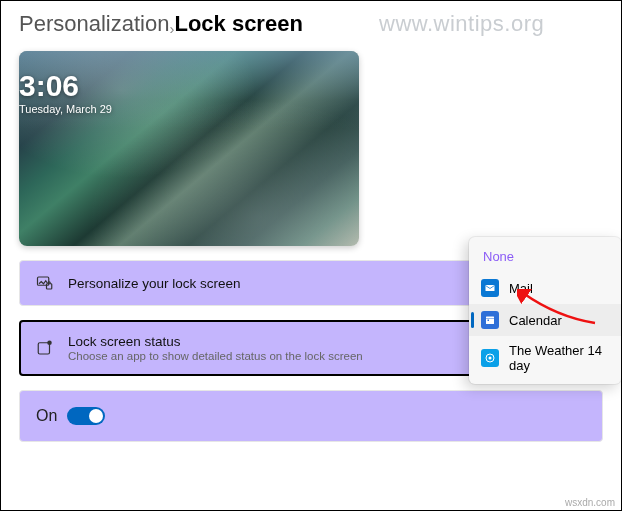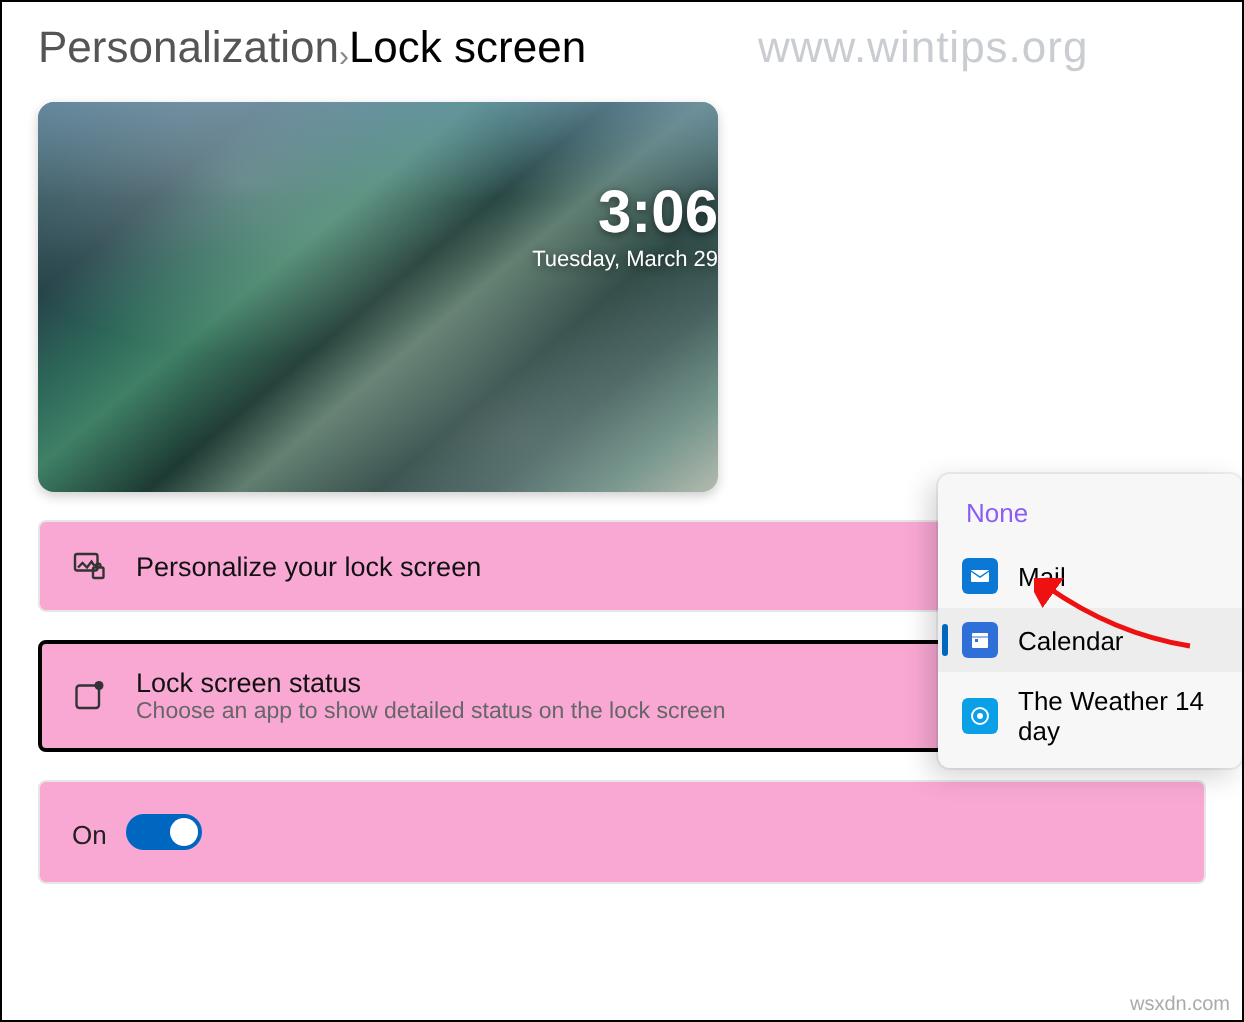--- a/index.html
+++ b/index.html
@@ -14,21 +14,21 @@
   }
   .breadcrumb {
     display: flex;
     align-items: flex-end;
     padding: 10px 18px 8px;
     font-size: 22px;
     color: #444;
   }
   .breadcrumb .parent { color: #555; font-weight: 400; }
   .breadcrumb .chevron { color: #888; font-size: 15px; }
-  .breadcrumb .current { color: #000; font-weight: 400; }
+  .breadcrumb .current { color: #000; font-weight: 700; }
   .watermark {
     position: absolute;
     top: 10px;
     left: 378px;
     font-size: 22px;
     color: #c9cdd1;
     font-weight: 400;
     letter-spacing: 0.5px;
     pointer-events: none;
   }
@@ -54,36 +54,36 @@
   .preview::after{
     content:"";
     position:absolute;inset:0;
     background:
       radial-gradient(ellipse at 30% 20%, rgba(255,255,255,.25), transparent 40%),
       radial-gradient(ellipse at 70% 85%, rgba(255,255,255,.15), transparent 50%),
       linear-gradient(to bottom, rgba(120,160,190,.6) 0%, rgba(120,160,190,.1) 25%, transparent 40%);
   }
   .preview .clock {
     position: absolute;
-    top: 41px;
+    top: 20px;
     left: 0; right: 0;
-    text-align: right;
+    text-align: left;
     color: #fff;
     font-weight: 600;
     text-shadow: 0 1px 4px rgba(0,0,0,.5);
     z-index: 2;
   }
   .preview .time { font-size: 30px; line-height: 1; }
   .preview .date { font-size: 11px; font-weight: 500; margin-top: 2px; }
 
   .settings { padding: 14px 18px 0; }
   .card {
     border: 1px solid #e6e6e6;
     border-radius: 4px;
-    background: #f9a8d4;
+    background: #c4b5fd;
     padding: 13px 16px;
     display: flex;
     align-items: center;
     gap: 14px;
     margin-bottom: 14px;
     position: relative;
   }
   .card.highlight {
     border: 2px solid #000000;
     padding: 12px 15px;
@@ -92,21 +92,21 @@
     width: 18px; height: 18px;
     flex: none;
     color: #333;
     display:flex;align-items:center;justify-content:center;
   }
   .card .txt { flex: 1; min-width: 0; }
   .card .title { font-size: 13.5px; color: #111; }
   .card .sub { font-size: 11.5px; color: #666; margin-top: 1px; }
   .card .right {
     display: flex; align-items: flex-end; gap: 10px;
-    font-size: 13px; color: #222;
+    font-size: 16px; color: #222;
   }
   .toggle {
     width: 38px; height: 18px;
     background: #0067c0;
     border-radius: 20px;
     position: relative;
     flex: none;
   }
   .toggle::after{
     content:"";position:absolute;right:2px;top:2px;

